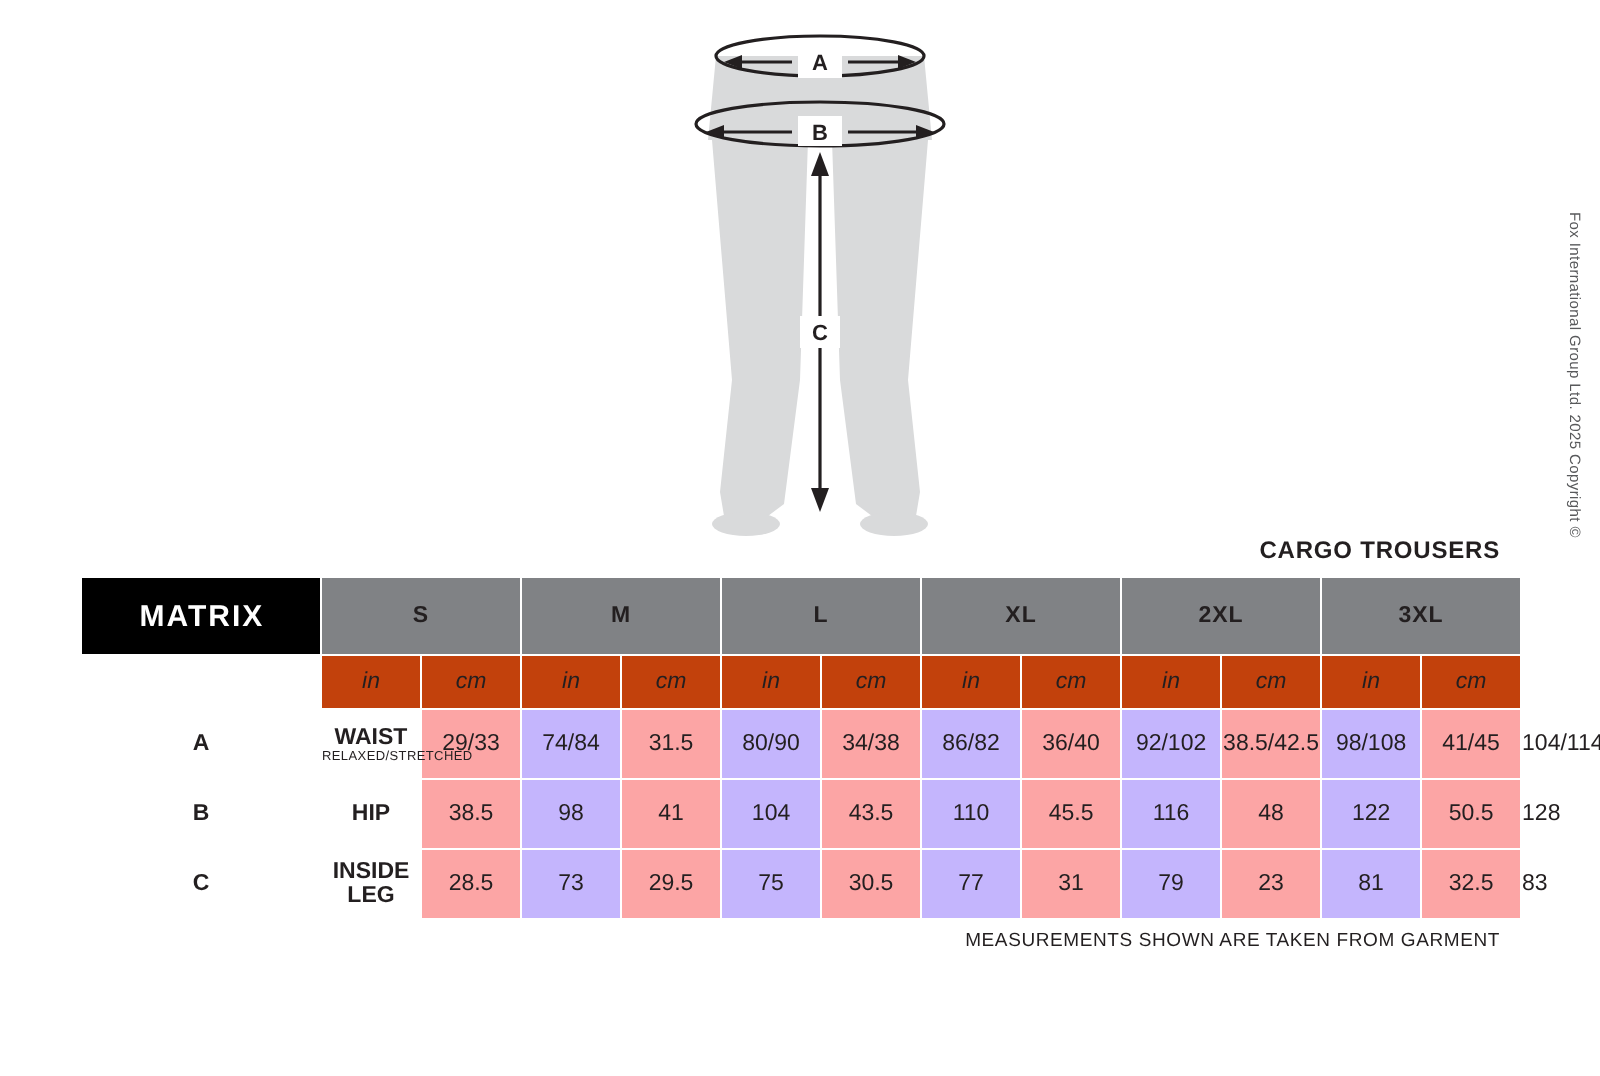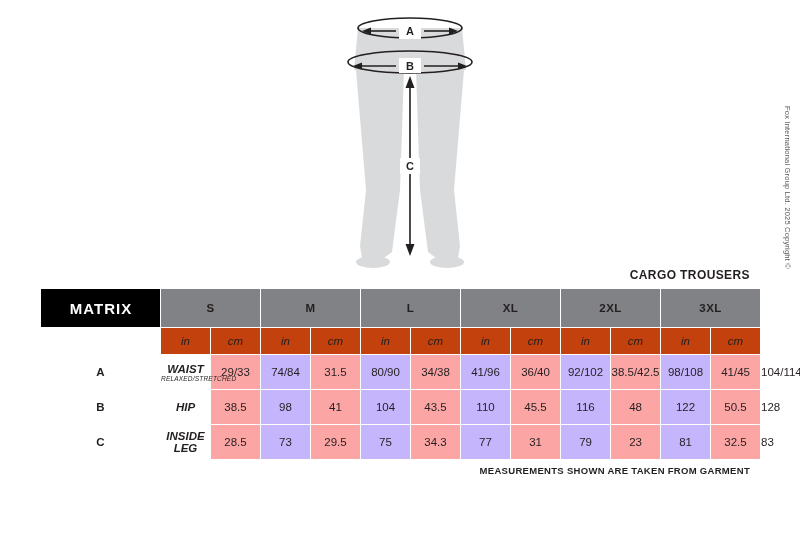--- a/index.html
+++ b/index.html
@@ -123,39 +123,38 @@
     font-size: 13px;
   }
   .row-label {
     width: 86px;
     background: #ffffff;
     border: 1px solid #d8d9da;
     text-align: right;
     padding-right: 8px;
     font-weight: bold;
     font-size: 11px;
-    font-style: italic;
   }
   .row-label .sub {
     display: block;
     font-weight: normal;
     font-size: 6.5px;
     letter-spacing: 0.2px;
     color: #231f20;
   }
   .data-row td { height: 34px; }
   .cell-grey { background: #fca5a5; border: 1px solid #ffffff; }
   .cell-light { background: #c4b5fd; border: 1px solid #ffffff; }
 
   #footnote {
     position: absolute;
     right: 50px;
     top: 465px;
     font-size: 9.5px;
-    font-weight: bold;
+    font-weight: normal;
     letter-spacing: 0.3px;
     color: #231f20;
   }
 
   .ml { fill: #d9dadb; }
   .arrowtxt {
     font-family: "Liberation Sans", sans-serif;
     font-size: 11px;
     font-weight: bold;
     fill: #231f20;
@@ -267,21 +266,21 @@
       <td class="row-letter">A</td>
       <td class="row-label">
         <span>WAIST</span>
         <span class="sub">RELAXED/STRETCHED</span>
       </td>
       <td class="cell-grey">29/33</td>
       <td class="cell-light">74/84</td>
       <td class="cell-grey">31.5</td>
       <td class="cell-light">80/90</td>
       <td class="cell-grey">34/38</td>
-      <td class="cell-light">41/96</td>
+      <td class="cell-light">86/82</td>
       <td class="cell-grey">36/40</td>
       <td class="cell-light">92/102</td>
       <td class="cell-grey">38.5/42.5</td>
       <td class="cell-light">98/108</td>
       <td class="cell-grey">41/45</td>
       <td class="cell-light">104/114</td>
     </tr>
 
     <tr class="data-row">
       <td class="row-letter">B</td>
@@ -304,21 +303,21 @@
 
     <tr class="data-row">
       <td class="row-letter">C</td>
       <td class="row-label">
         <span>INSIDE LEG</span>
       </td>
       <td class="cell-grey">28.5</td>
       <td class="cell-light">73</td>
       <td class="cell-grey">29.5</td>
       <td class="cell-light">75</td>
-      <td class="cell-grey">34.3</td>
+      <td class="cell-grey">30.5</td>
       <td class="cell-light">77</td>
       <td class="cell-grey">31</td>
       <td class="cell-light">79</td>
       <td class="cell-grey">23</td>
       <td class="cell-light">81</td>
       <td class="cell-grey">32.5</td>
       <td class="cell-light">83</td>
     </tr>
   </tbody>
 </table>

